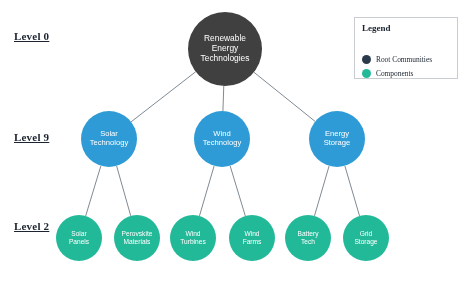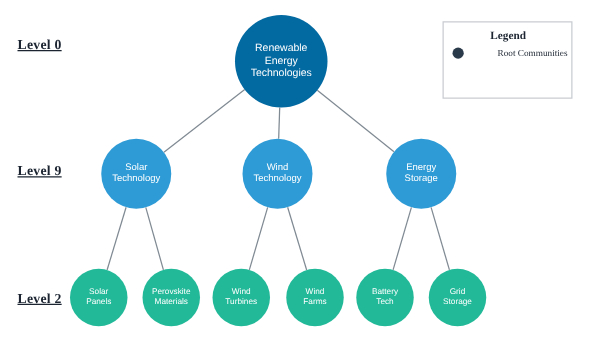--- a/index.html
+++ b/index.html
@@ -26,39 +26,39 @@
     font-family: "Liberation Serif", serif;
     font-weight: bold;
     font-size: 11px;
     color: #1b2430;
     white-space: nowrap;
     letter-spacing: 0.2px;
     text-decoration: underline;
   }
   #level-label-0 { left: 14px; top: 30px; }
   #level-label-1 { left: 14px; top: 131px; }
-  #level-label-2 { left: 14px; top: 233px; }
+  #level-label-2 { left: 14px; top: 220px; }
 
   .node {
     position: absolute;
     border-radius: 50%;
     display: flex;
     align-items: center;
     justify-content: center;
     text-align: center;
     color: #ffffff;
     line-height: 1.18;
     box-sizing: border-box;
   }
   .node-label {
     display: block;
     padding: 0 2px;
   }
   .node.root {
-    background: #0369a1;
+    background: #404040;
     font-size: 8.4px;
   }
   .node.sub {
     background: #2e9bd6;
     font-size: 7.6px;
   }
   .node.comp {
     background: #22b999;
     font-size: 6.6px;
   }
@@ -72,29 +72,27 @@
     background: #ffffff;
     border: 1px solid #c9ccd1;
     box-sizing: border-box;
     padding: 5px 6px 4px 7px;
   }
   #legend-title {
     font-family: "Liberation Serif", serif;
     font-weight: bold;
     font-size: 9px;
     color: #1b2430;
-    margin-bottom: 3px;
-    text-align: center;
+    margin-bottom: 20px;
   }
   .legend-item {
     display: flex;
     align-items: center;
     height: 13px;
     margin-bottom: 1px;
-    gap: 22px;
   }
   .legend-swatch {
     width: 9px;
     height: 9px;
     border-radius: 50%;
     flex: 0 0 auto;
     margin-right: 5px;
   }
   .legend-text {
     font-family: "Liberation Serif", serif;
@@ -186,14 +184,18 @@
     </div>
   </div>
 
 <div id="legend">
   <div id="legend-title">Legend</div>
   <div id="legend-items">
       <div class="legend-item">
         <span class="legend-swatch" style="background: rgb(43, 58, 74);"></span>
         <span class="legend-text">Root Communities</span>
       </div>
+      <div class="legend-item">
+        <span class="legend-swatch" style="background: rgb(34, 185, 153);"></span>
+        <span class="legend-text">Components</span>
+      </div>
     </div>
 </div>
 
 </body></html>

